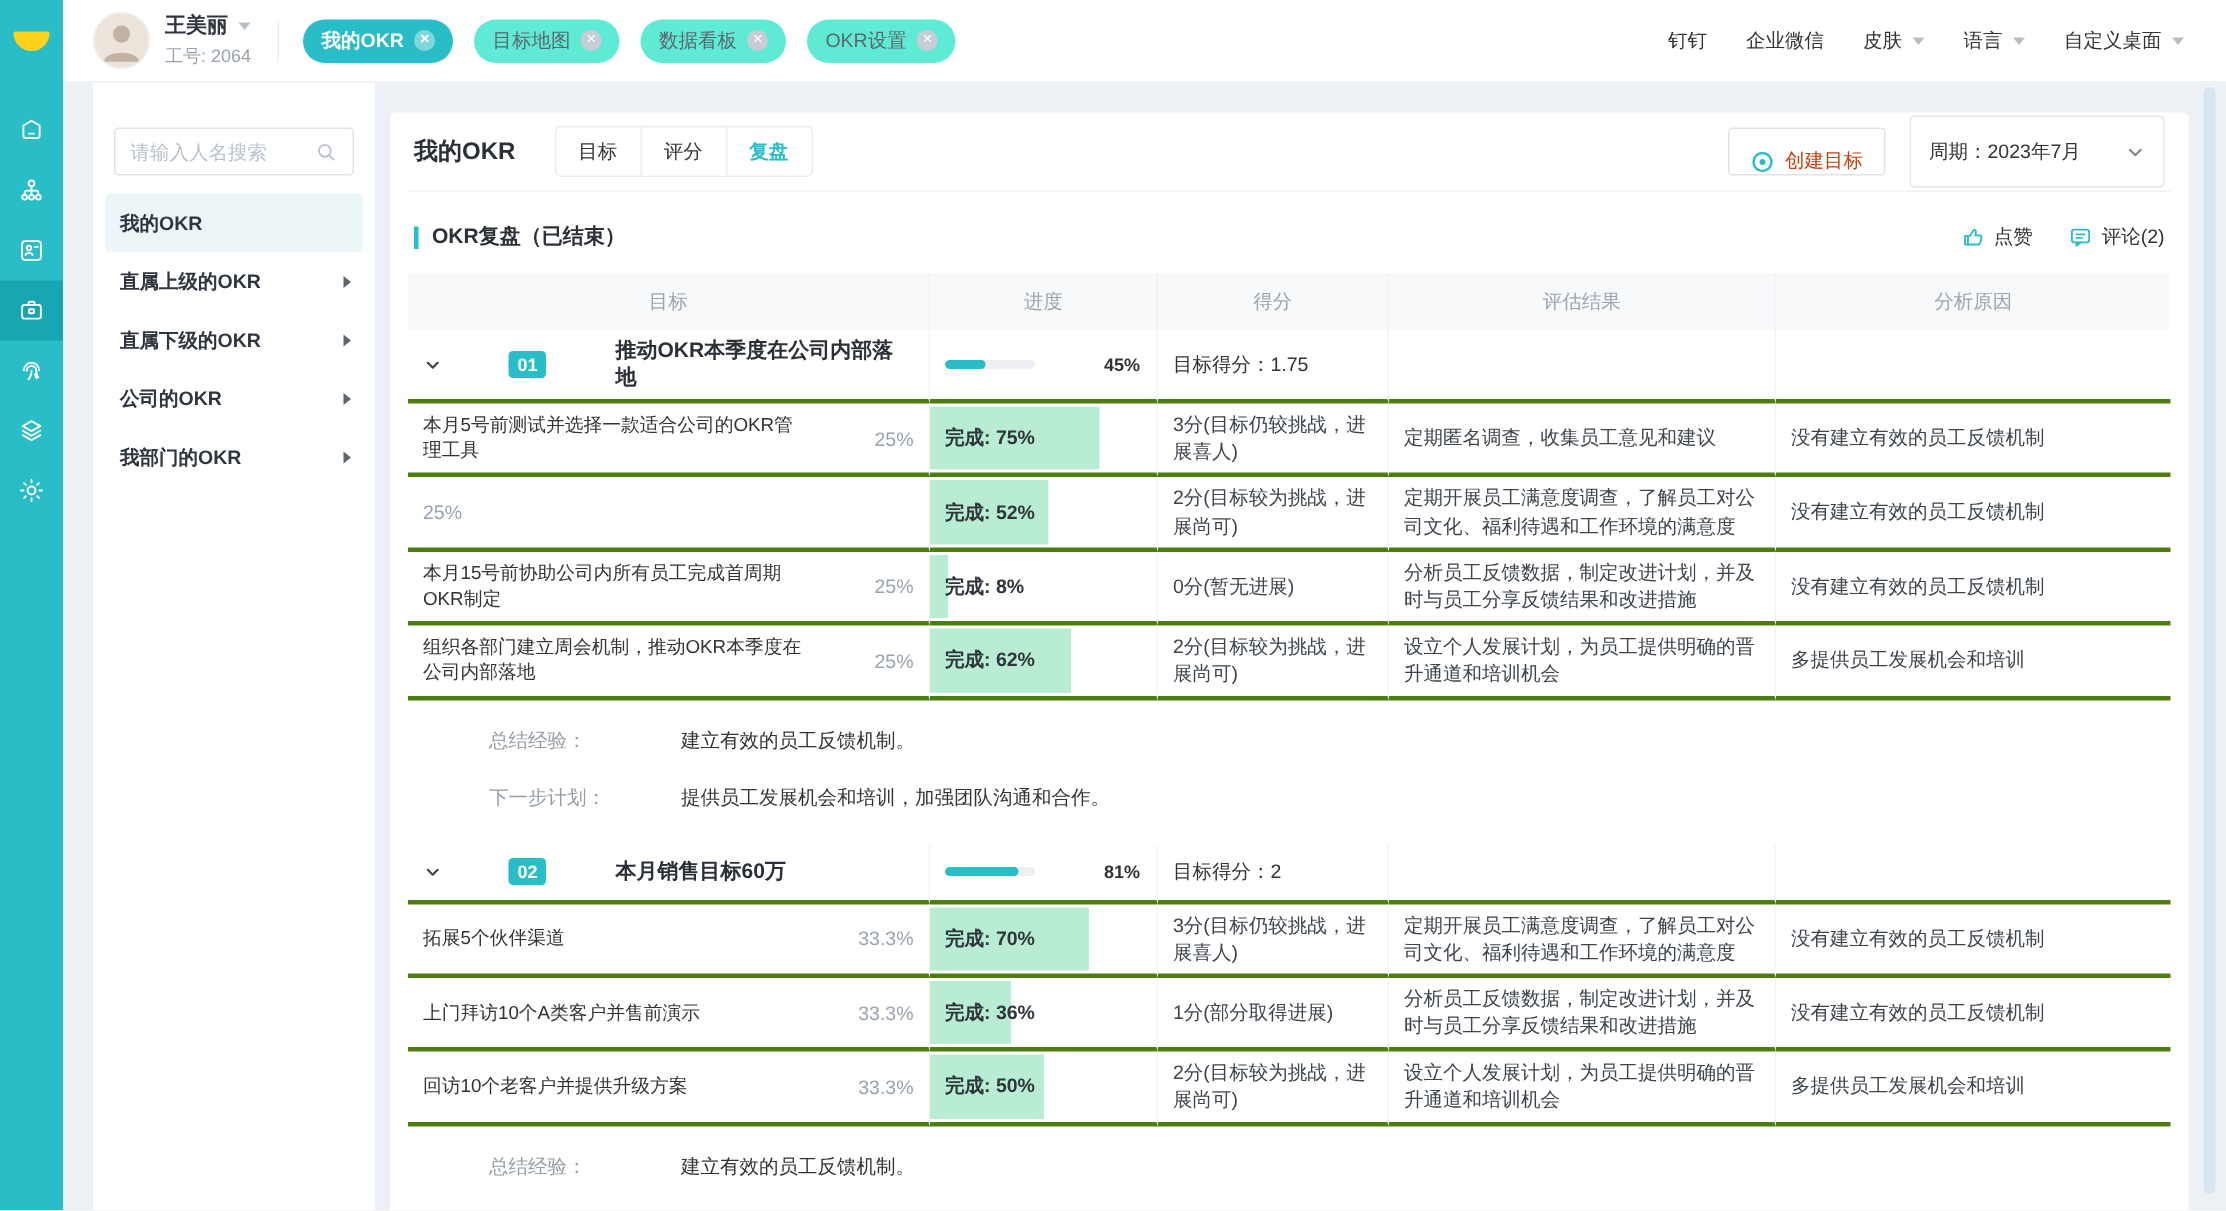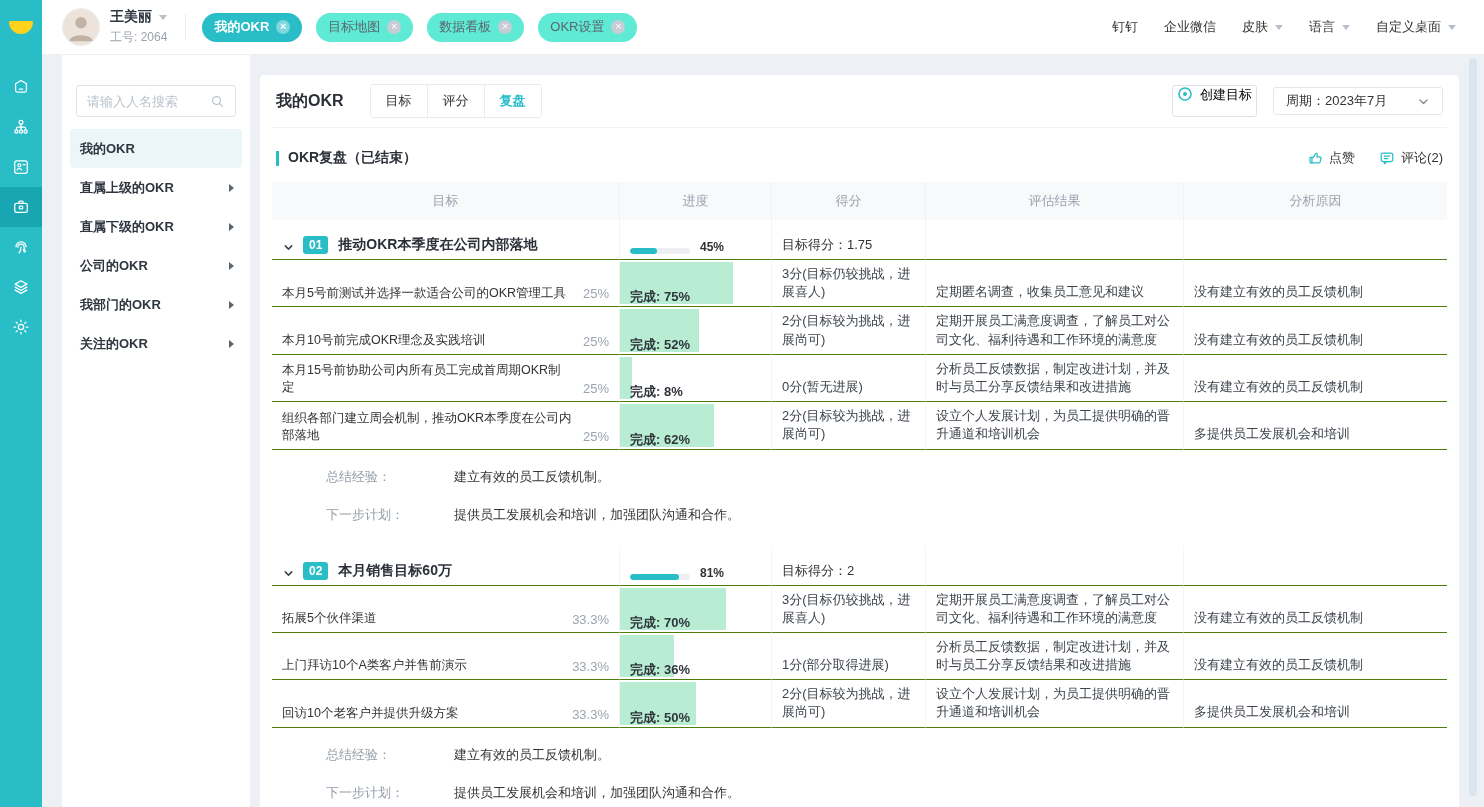--- a/index.html
+++ b/index.html
@@ -45,36 +45,36 @@
 
   
   .card { position:absolute; left:260px; top:75px; right:25px; bottom:0; background:#fff; border-radius:4px 4px 0 0; padding:0 12px; overflow:hidden; z-index:2; }
   .card-head { height:53px; display:flex; align-items:center; border-bottom:1px solid #f0f2f4; padding:0 4px; }
   .page-title { font-size:16px; font-weight:bold; color:#2b3038; }
   .segs { display:flex; margin-left:26px; border:1px solid #e8ebee; border-radius:4px; overflow:hidden; }
   .seg { padding:7px 15px; font-size:13px; color:#333; background:#fff; border-left:1px solid #e8ebee; cursor:pointer; }
   .seg:first-child { border-left:0; }
   .seg.active { color:#29bdc7; font-weight:bold; }
   .head-right { margin-left:auto; display:flex; align-items:center; }
-  .create-btn { display:flex; align-items:flex-start; gap:7px; height:32px; padding:0 4px; border:1px solid #dfe3e8; border-radius:3px; background:#fff; font-size:13px; color:#000000; cursor:pointer; }
-  .period { margin-left:16px; width:170px; height:28px; border:1px solid #e3e7eb; border-radius:3px; background:#fff; display:flex; align-items:center; justify-content:space-between; padding:0 12px; font-size:13px; color:#333; cursor:pointer; }
+  .create-btn { display:flex; align-items:flex-end; gap:7px; height:32px; padding:0 14px; border:1px solid #dfe3e8; border-radius:3px; background:#fff; font-size:13px; color:#c2410c; cursor:pointer; }
+  .period { margin-left:16px; width:170px; height:48px; border:1px solid #e3e7eb; border-radius:3px; background:#fff; display:flex; align-items:center; justify-content:space-between; padding:0 12px; font-size:13px; color:#333; cursor:pointer; }
 
   .section-head { margin-top:12px; height:36px; display:flex; align-items:center; padding:0 4px; }
   .accent-bar { width:3px; height:15px; background:#29bdc7; margin-right:9px; }
   .section-title { font-size:14px; font-weight:bold; color:#2b3038; }
   .section-actions { margin-left:auto; display:flex; gap:24px; }
   .action { display:flex; align-items:center; gap:6px; font-size:13px; color:#333; cursor:pointer; }
 
   
   .tbl { margin-top:6px; }
   .t-head, .row { display:grid; grid-template-columns:348px 152px 154px 258px 1fr; }
   .t-head { background:#f8f9fb; }
   .th { height:38px; display:flex; align-items:center; justify-content:center; font-size:13px; color:#9aa4b0; border-right:1px solid #eff1f4; }
   .th:last-child { border-right:0; }
-  .c { display:flex; align-items:flex-end; padding:5px 10px; font-size:13px; color:#333; border-right:1px solid #f3f5f7; border-bottom:1px solid #4d7c0f; min-height:39px; }
+  .c { display:flex; align-items:center; padding:5px 10px; font-size:13px; color:#333; border-right:1px solid #f3f5f7; border-bottom:3px solid #4d7c0f; min-height:39px;gap:36px; }
   .c.last { border-right:0; }
   .row.group .c { min-height:40px; }
   .chev { display:flex; align-items:center; margin-right:8px; cursor:pointer; }
   .badge { background:#29bdc7; color:#fff; font-size:12px; font-weight:bold; border-radius:3px; padding:2px 6px; margin-right:10px; flex:none; }
   .gtitle { font-weight:bold; font-size:14px; color:#2b3038; }
   .ptrack { width:60px; height:6px; border-radius:3px; background:#edeff2; overflow:hidden; flex:none; }
   .pfill { height:6px; border-radius:3px; background:#29bdc7; }
   .plabel { margin-left:10px; font-size:12px; font-weight:bold; color:#333; }
   .kr-title { flex:1; padding-right:10px; line-height:1.35; font-size:12.5px; color:#333; }
   .weight { color:#9aa4b0; flex:none; }
@@ -245,24 +245,20 @@
           <span class="tri-right"></span>
         </div>
         <div class="side-item">
           <span>公司的OKR</span>
           <span class="tri-right"></span>
         </div>
         <div class="side-item">
           <span>我部门的OKR</span>
           <span class="tri-right"></span>
         </div>
-        <div class="side-item">
-          <span>关注的OKR</span>
-          <span class="tri-right"></span>
-        </div>
       </nav>
   </aside>
 
   <main class="card">
     <div class="card-head">
       <div class="page-title">我的OKR</div>
       <div class="segs" id="viewTabs">
           <div class="seg">目标</div>
           <div class="seg">评分</div>
           <div class="seg active">复盘</div>
@@ -355,21 +351,20 @@
             </div>
             <div class="c">
               <span class="cell-text">定期匿名调查，收集员工意见和建议</span>
             </div>
             <div class="c last">
               <span class="cell-text">没有建立有效的员工反馈机制</span>
             </div>
           </div>
           <div class="row kr">
             <div class="c">
-              <span class="kr-title">本月10号前完成OKR理念及实践培训</span>
               <span class="weight">25%</span>
             </div>
             <div class="c comp">
               <div class="comp-fill" style="width: 52%;"></div>
               <span class="comp-label">完成: 52%</span>
             </div>
             <div class="c">
               <span class="cell-text">2分(目标较为挑战，进展尚可)</span>
             </div>
             <div class="c">

